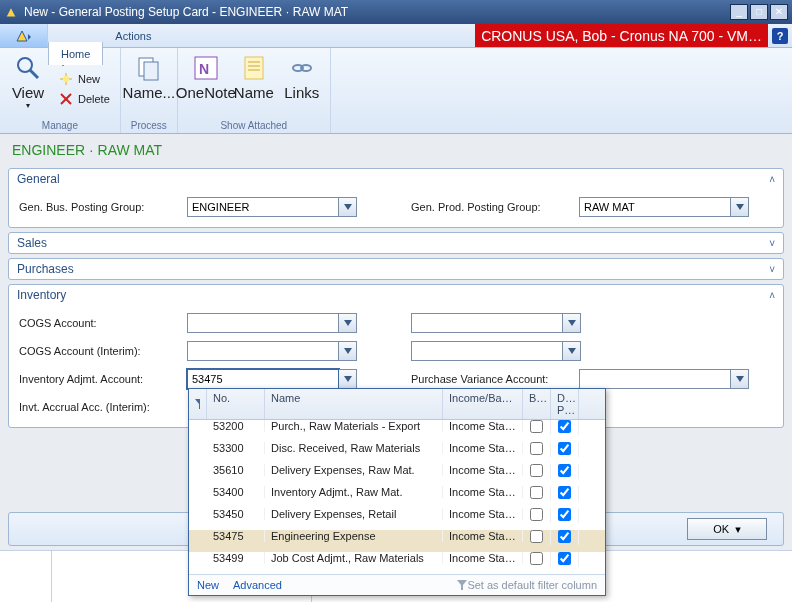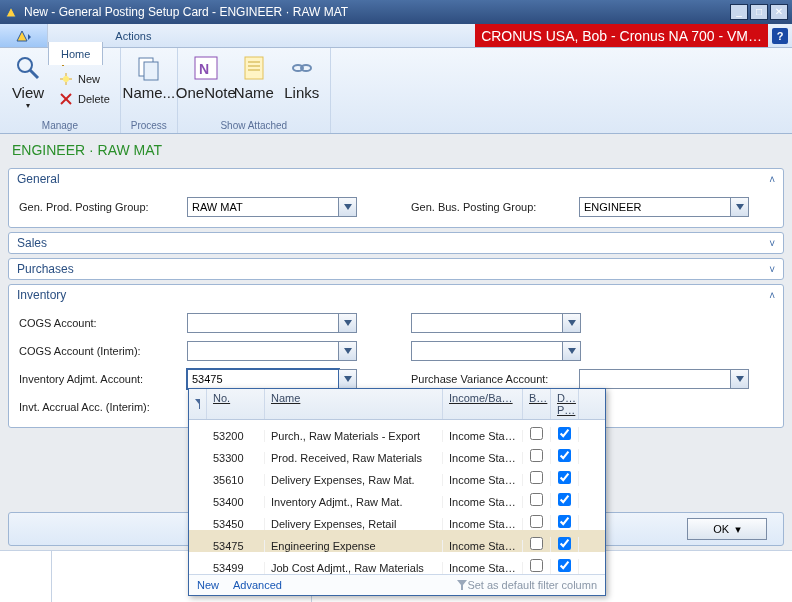--- a/index.html
+++ b/index.html
@@ -39,25 +39,25 @@
 .row label { width: 160px; }
 .inpwrap { display: flex; flex: 1; max-width: 170px; }
 .inpwrap input { flex: 1; border: 1px solid #7a8ca6; height: 20px; padding: 0 4px; font-size: 11px; }
 .inpwrap .drop { width: 18px; border: 1px solid #7a8ca6; border-left: none; background: linear-gradient(#f7f9fc,#d6e1ef); display: flex; align-items: center; justify-content: center; cursor: pointer; }
 .footer-bar { position: absolute; left: 8px; right: 8px; bottom: 56px; border: 1px solid #9fb6d4; border-radius: 3px; background: linear-gradient(#eef4fb,#dde9f8); height: 34px; display: flex; align-items: center; justify-content: flex-end; padding-right: 16px; }
 .ok-btn { width: 80px; height: 22px; border: 1px solid #7a8ca6; background: linear-gradient(#fbfcfe,#dde6f0); cursor: pointer; font-size: 11px; }
 .bottom-strips { position: absolute; bottom: 0; left: 0; right: 0; display: flex; }
 .strip { border-top: 1px solid #c5d2e4; border-right: 1px solid #c5d2e4; height: 52px; background: #fff; }
 
 .lookup { position: absolute; left: 188px; top: 388px; width: 418px; border: 1px solid #3a67a5; background: #fff; box-shadow: 2px 2px 6px rgba(0,0,0,.3); z-index: 50; }
-.lookup-header { display: flex; background: linear-gradient(#f1f5fa,#e2ebf5); border-bottom: 1px solid #b9c9df; text-decoration: underline; }
+.lookup-header { display: flex; background: linear-gradient(#f1f5fa,#e2ebf5); border-bottom: 1px solid #b9c9df; }
 .lh-col { padding: 3px 6px; border-right: 1px solid #cdd9ea; font-size: 11px; color: #3a4a64; }
 .lh-col.filter { width: 18px; color: #4a6a9a; display:flex; align-items:center; justify-content:center; }
 .lookup-body { max-height: 154px; overflow-y: scroll; }
-.lrow { display: flex; align-items: flex-end; height: 22px; }
+.lrow { display: flex; align-items: flex-start; height: 22px; }
 .lrow.sel { background: #ece3c9; }
 .lc { padding: 0 6px; border-right: 1px solid #f0f0f0; white-space: nowrap; overflow: hidden; text-overflow: ellipsis; }
 .lc.no { width: 58px; }
 .lc.name { width: 178px; }
 .lc.income { width: 80px; }
 .lc.cb { width: 28px; text-align: center; }
 .lookup-footer { display: flex; align-items: center; border-top: 1px solid #cbd8ea; padding: 4px 8px; background: #fafcfe; }
 .lookup-footer a { color: #1857b5; text-decoration: none; cursor: pointer; margin-right: 14px; }
 .lookup-footer .right { margin-left: auto; color: #8a97a8; display: flex; align-items: center; gap: 0; }
 input[type=checkbox] { width: 13px; height: 13px; }
@@ -193,34 +193,34 @@
 <div class="content">
   <div class="page-title">ENGINEER · RAW MAT</div>
 
   <div class="fasttab">
     <div class="ft-head">
       <span>General</span>
       <span class="chev">˄</span>
     </div>
     <div class="ft-body">
       <div class="row">
+        <label>Gen. Bus. Posting Group:</label>
+        <div class="inpwrap">
+          <input value="ENGINEER" style="">
+          <div class="drop">
+              <svg width="8" height="6">
+                <polygon points="0,0 8,0 4,6" fill="#3a5a84"></polygon>
+              </svg>
+            </div>
+        </div>
+      </div>
+      <div class="row">
         <label>Gen. Prod. Posting Group:</label>
         <div class="inpwrap">
           <input value="RAW MAT" style="">
-          <div class="drop">
-              <svg width="8" height="6">
-                <polygon points="0,0 8,0 4,6" fill="#3a5a84"></polygon>
-              </svg>
-            </div>
-        </div>
-      </div>
-      <div class="row">
-        <label>Gen. Bus. Posting Group:</label>
-        <div class="inpwrap">
-          <input value="ENGINEER" style="">
           <div class="drop">
               <svg width="8" height="6">
                 <polygon points="0,0 8,0 4,6" fill="#3a5a84"></polygon>
               </svg>
             </div>
         </div>
       </div>
     </div>
   </div>
 
@@ -347,21 +347,21 @@
         <div class="lc" style="width:18px"></div>
         <div class="lc no">53200</div>
         <div class="lc name">Purch., Raw Materials - Export</div>
         <div class="lc income">Income Sta…</div>
         <div class="lc cb"><input type="checkbox" style=""></div>
         <div class="lc cb"><input type="checkbox" checked="" style=""></div>
       </div>
       <div class="lrow">
         <div class="lc" style="width:18px"></div>
         <div class="lc no">53300</div>
-        <div class="lc name">Prod. Received, Raw Materials</div>
+        <div class="lc name">Disc. Received, Raw Materials</div>
         <div class="lc income">Income Sta…</div>
         <div class="lc cb"><input type="checkbox" style=""></div>
         <div class="lc cb"><input type="checkbox" checked="" style=""></div>
       </div>
       <div class="lrow">
         <div class="lc" style="width:18px"></div>
         <div class="lc no">35610</div>
         <div class="lc name">Delivery Expenses, Raw Mat.</div>
         <div class="lc income">Income Sta…</div>
         <div class="lc cb"><input type="checkbox" style=""></div>

